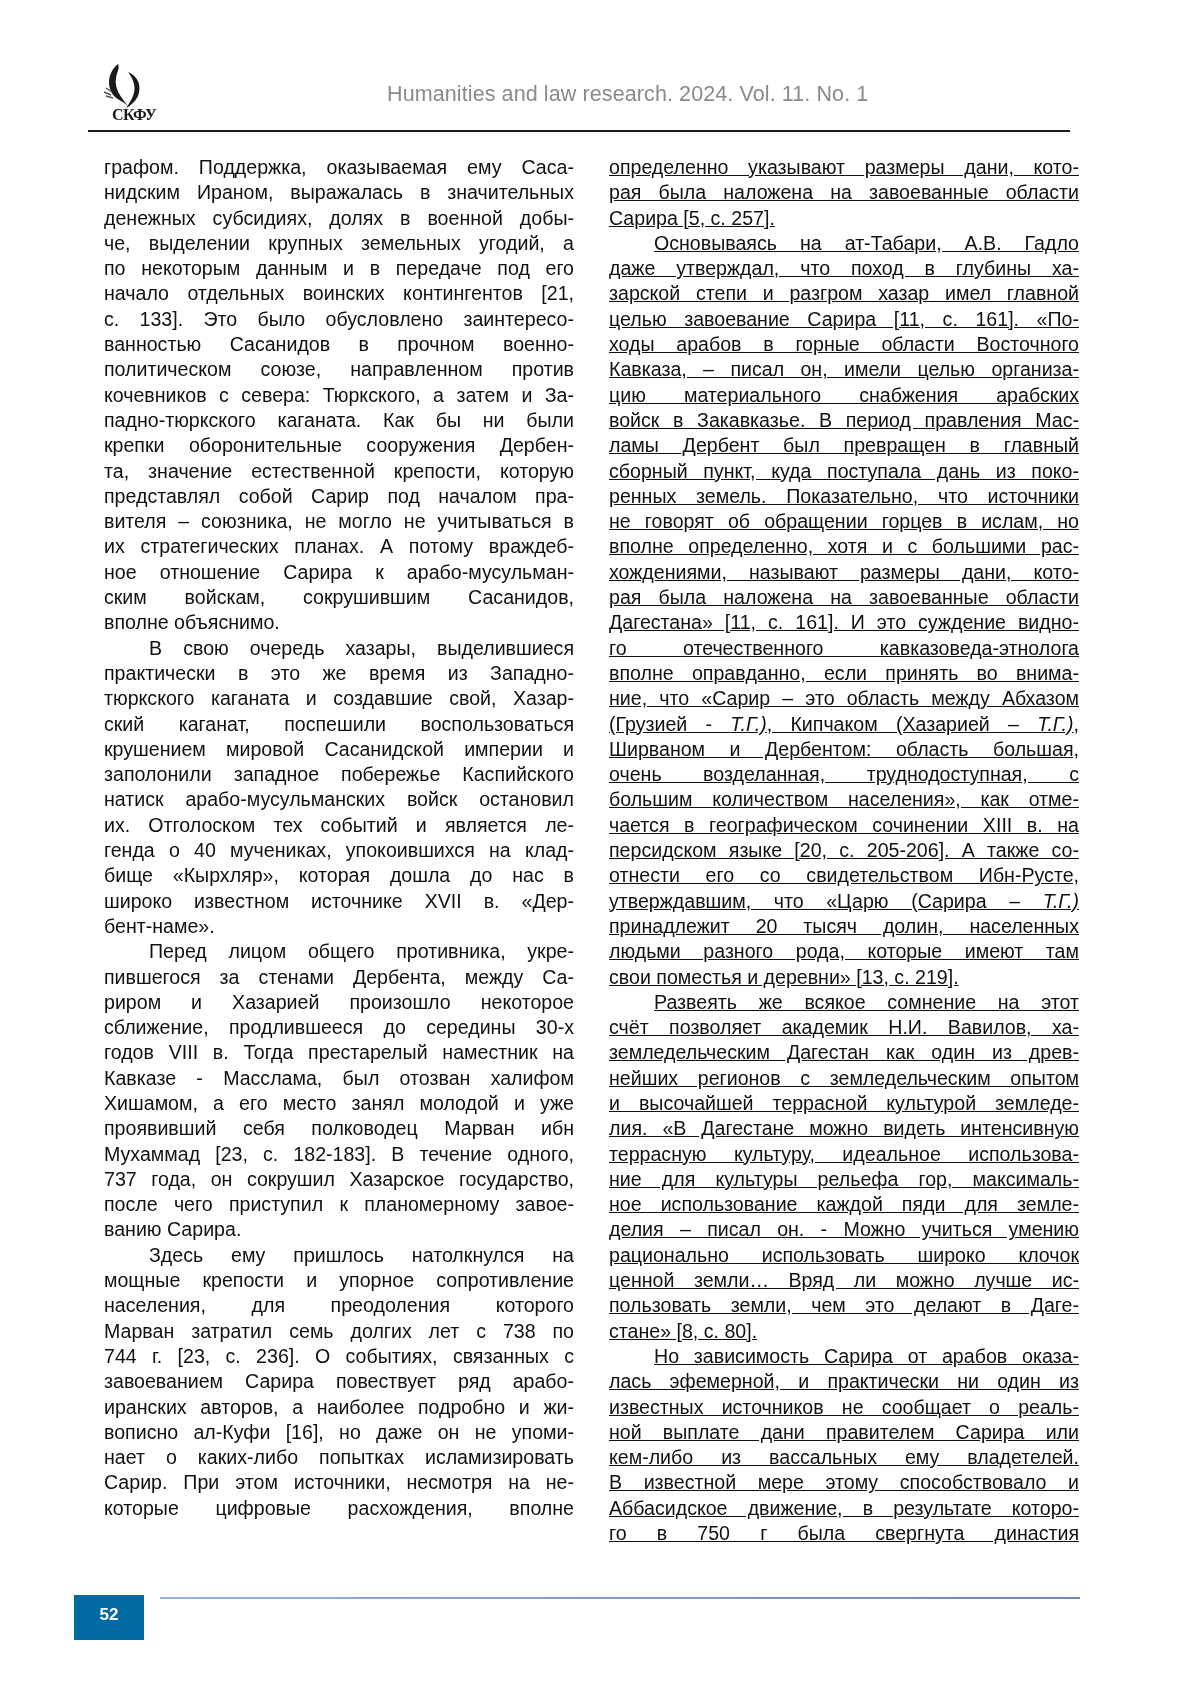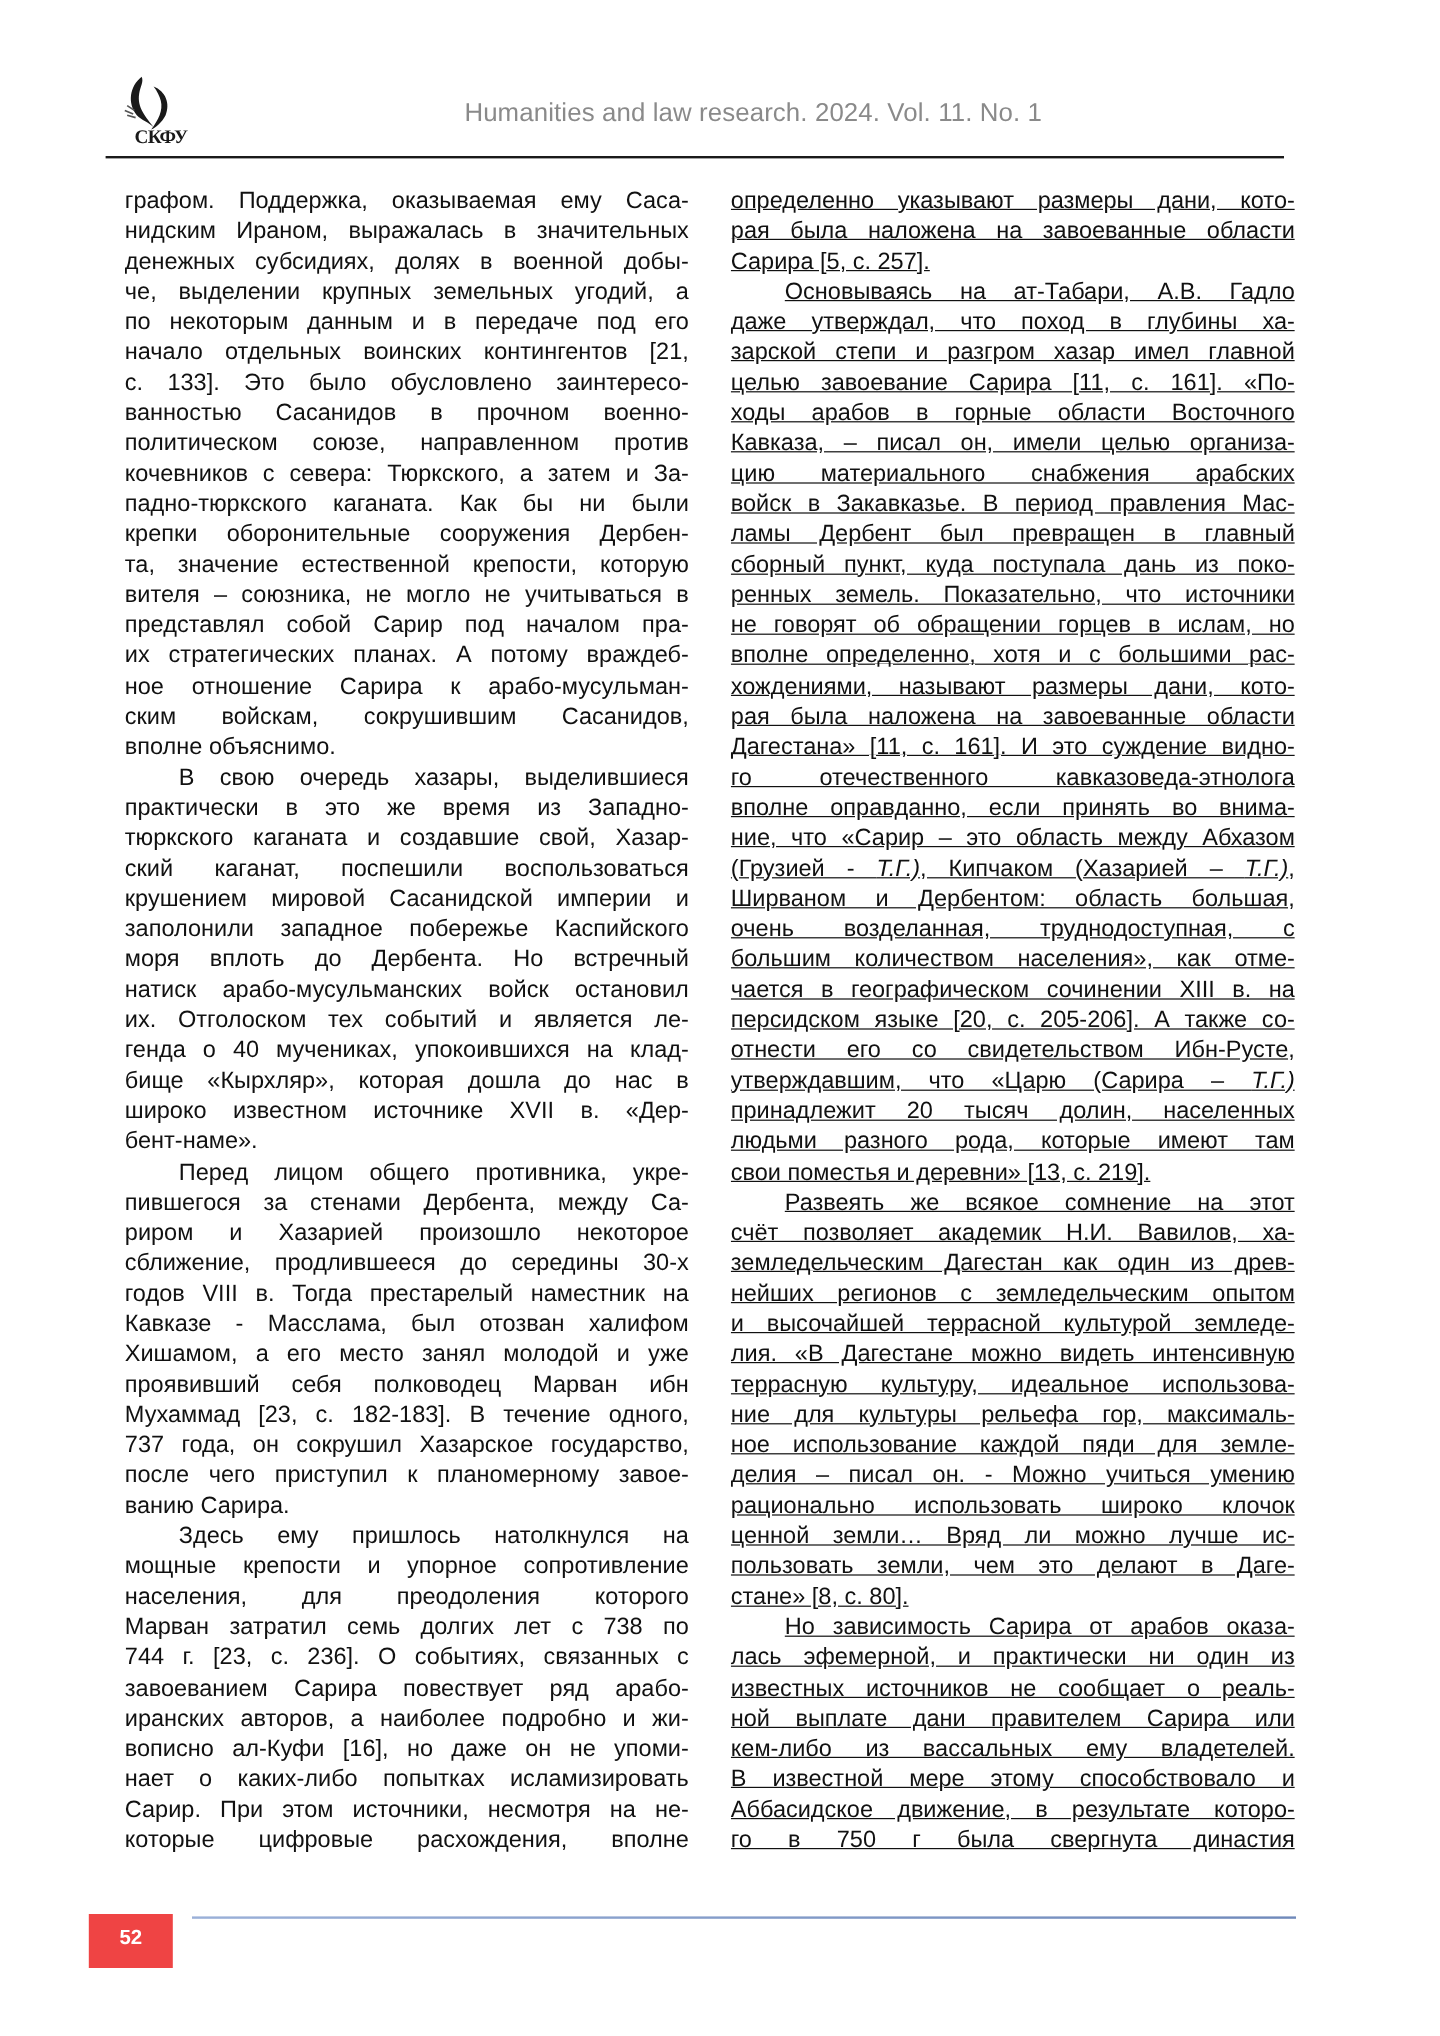--- a/index.html
+++ b/index.html
@@ -21,21 +21,21 @@
 
   .line { height: 25.3px; line-height: 25.3px; font-size: 19.6px; white-space: nowrap;
           text-align: justify; text-align-last: justify; overflow: hidden; }
   .line.last { text-align-last: left; }
   .line.indent { padding-left: 45px; }
   .it { font-style: italic; }
 
   .footer-rule { position: absolute; left: 160px; top: 1597px; width: 920px; height: 2px;
                  background: linear-gradient(90deg, #9ab0d8, #7f98c6 60%, #6f89ba); }
   .page-num-box { position: absolute; left: 74px; top: 1595px; width: 70px; height: 45px;
-                  background: #ef4444; }
+                  background: #0369a1; }
   .page-num { position: absolute; left: 0; top: 10px; width: 70px; text-align: center;
               color: #ffffff; font-weight: bold; font-size: 17px; font-family: "Liberation Sans Narrow", "Liberation Sans", sans-serif; }
 </style>
 </head>
 <body>
 
 <div class="header">
   <div class="logo">
     <svg width="70" height="48" viewBox="0 0 70 48">
       <path d="M20 2 C10 10, 8 24, 16 34 C20 38, 26 40, 30 44 C24 36, 16 28, 18 16 C19 10, 22 6, 20 2 Z" fill="#1a1a1a"></path>
@@ -55,33 +55,32 @@
     <div class="line">че, выделении крупных земельных угодий, а</div>
     <div class="line">по некоторым данным и в передаче под его</div>
     <div class="line">начало отдельных воинских контингентов [21,</div>
     <div class="line">с. 133]. Это было обусловлено заинтересо-</div>
     <div class="line">ванностью Сасанидов в прочном военно-</div>
     <div class="line">политическом союзе, направленном против</div>
     <div class="line">кочевников с севера: Тюркского, а затем и За-</div>
     <div class="line">падно-тюркского каганата. Как бы ни были</div>
     <div class="line">крепки оборонительные сооружения Дербен-</div>
     <div class="line">та, значение естественной крепости, которую</div>
+    <div class="line">представлял собой Сарир под началом пра-</div>
     <div class="line">вителя – союзника, не могло не учитываться в</div>
-    <div class="line">представлял собой Сарир под началом пра-</div>
     <div class="line">их стратегических планах. А потому враждеб-</div>
     <div class="line">ное отношение Сарира к арабо-мусульман-</div>
     <div class="line">ским войскам, сокрушившим Сасанидов,</div>
     <div class="line last">вполне объяснимо.</div>
     <div class="line indent">В свою очередь хазары, выделившиеся</div>
     <div class="line">практически в это же время из Западно-</div>
     <div class="line">тюркского каганата и создавшие свой, Хазар-</div>
     <div class="line">ский каганат, поспешили воспользоваться</div>
     <div class="line">крушением мировой Сасанидской империи и</div>
     <div class="line">заполонили западное побережье Каспийского</div>
-    <div class="line">моря вплоть до Дербента. Но встречный</div>
     <div class="line">натиск арабо-мусульманских войск остановил</div>
     <div class="line">их. Отголоском тех событий и является ле-</div>
     <div class="line">генда о 40 мучениках, упокоившихся на клад-</div>
     <div class="line">бище «Кырхляр», которая дошла до нас в</div>
     <div class="line">широко известном источнике XVII в. «Дер-</div>
     <div class="line last">бент-наме».</div>
     <div class="line indent">Перед лицом общего противника, укре-</div>
     <div class="line">пившегося за стенами Дербента, между Са-</div>
     <div class="line">риром и Хазарией произошло некоторое</div>
     <div class="line">сближение, продлившееся до середины 30-х</div>

